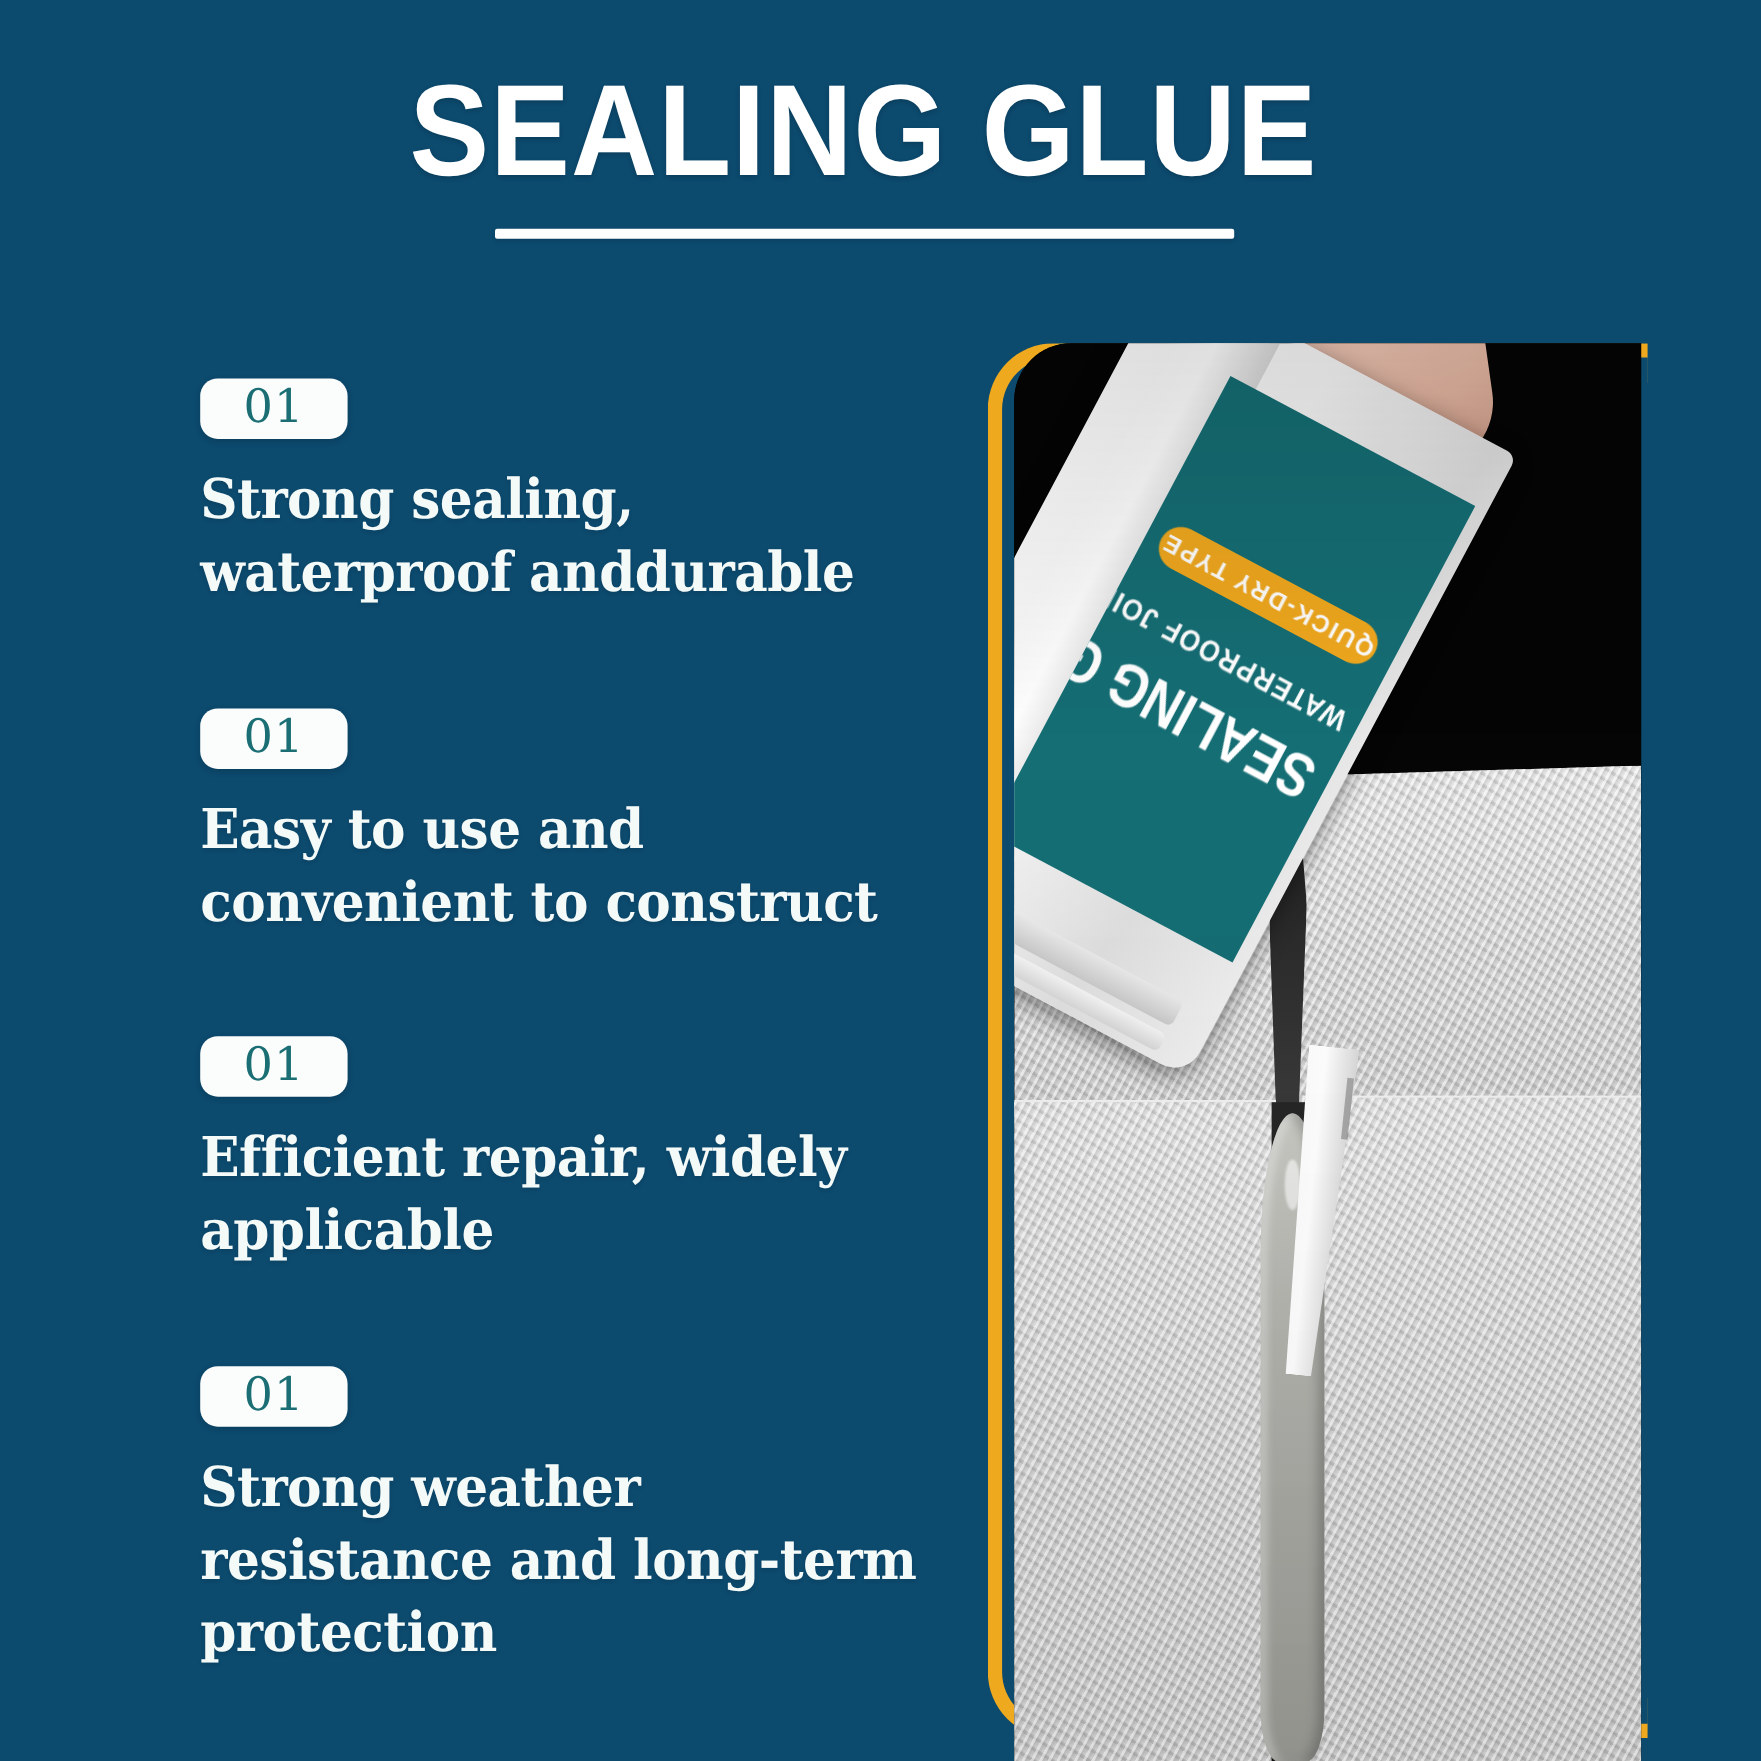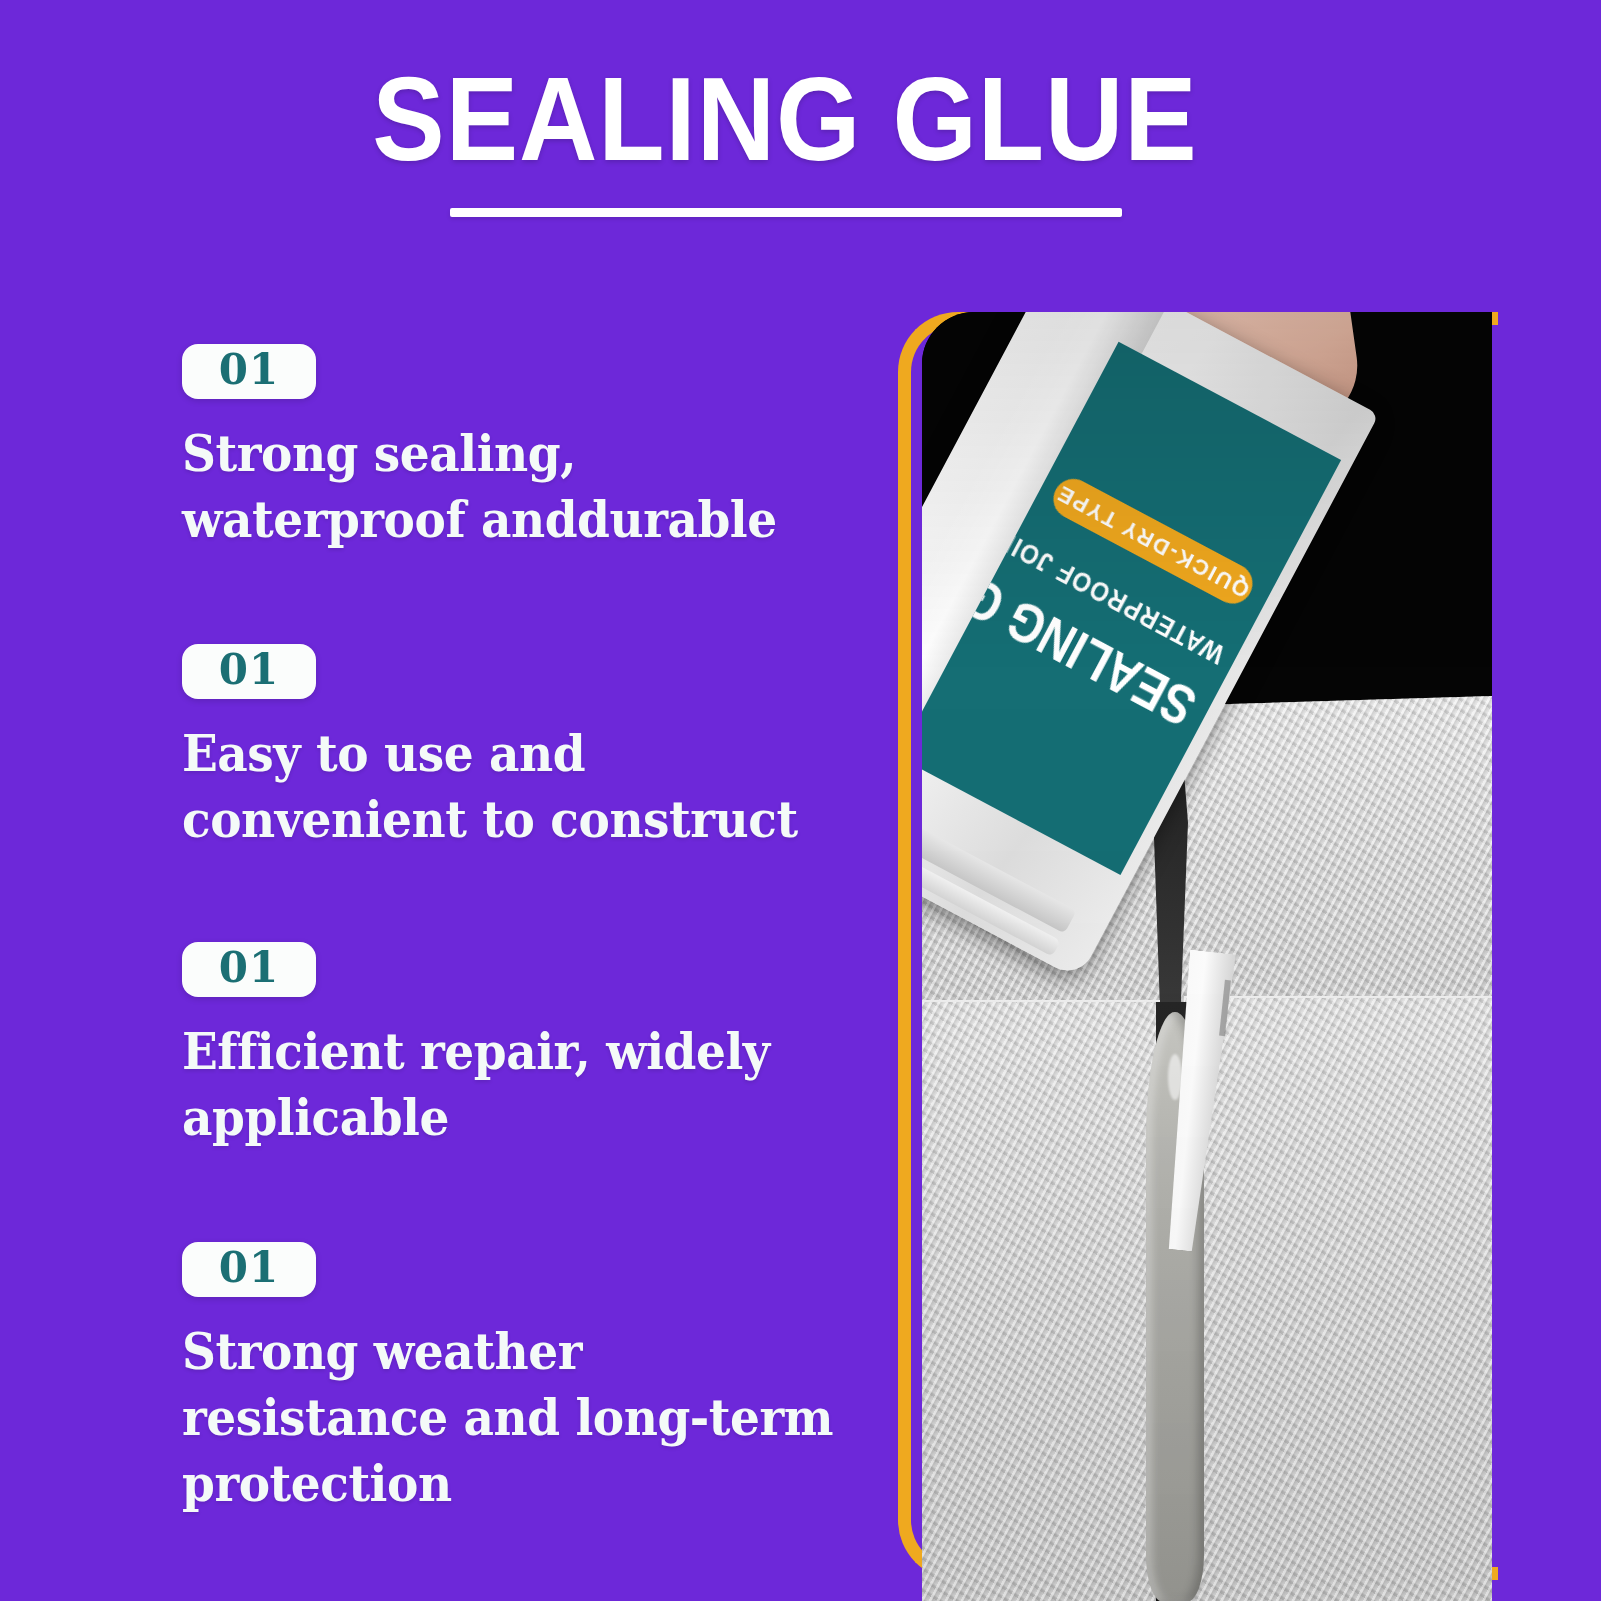--- a/index.html
+++ b/index.html
@@ -4,21 +4,21 @@
 <style>
   html, body {
     margin: 0;
     padding: 0;
     background: #0e6a71;
   }
   #canvas {
     position: relative;
     width: 1601px;
     height: 1601px;
-    background: #6d28d9;
+    background: #0c4a6e;
     overflow: hidden;
     font-family: "Liberation Sans", sans-serif;
   }
 
   
   #title {
     position: absolute;
     left: 0;
     top: 58px;
     width: 1570px;
@@ -63,21 +63,21 @@
   .feature.f3 { top: 898px; }
 
   .badge {
     display: inline-block;
     min-width: 98px;
     padding: 5px 18px 8px 18px;
     background: #fbfdfc;
     color: #1b6f74;
     border-radius: 16px;
     font-family: "DejaVu Serif", serif;
-    font-weight: 700;
+    font-weight: 400;
     font-size: 42px;
     line-height: 1.0;
     text-align: center;
     letter-spacing: 1px;
     box-shadow: 0 2px 6px rgba(0,0,0,0.15);
   }
   .feature-text {
     margin-top: 22px;
     color: #f4faf8;
     font-family: "DejaVu Serif", serif;

